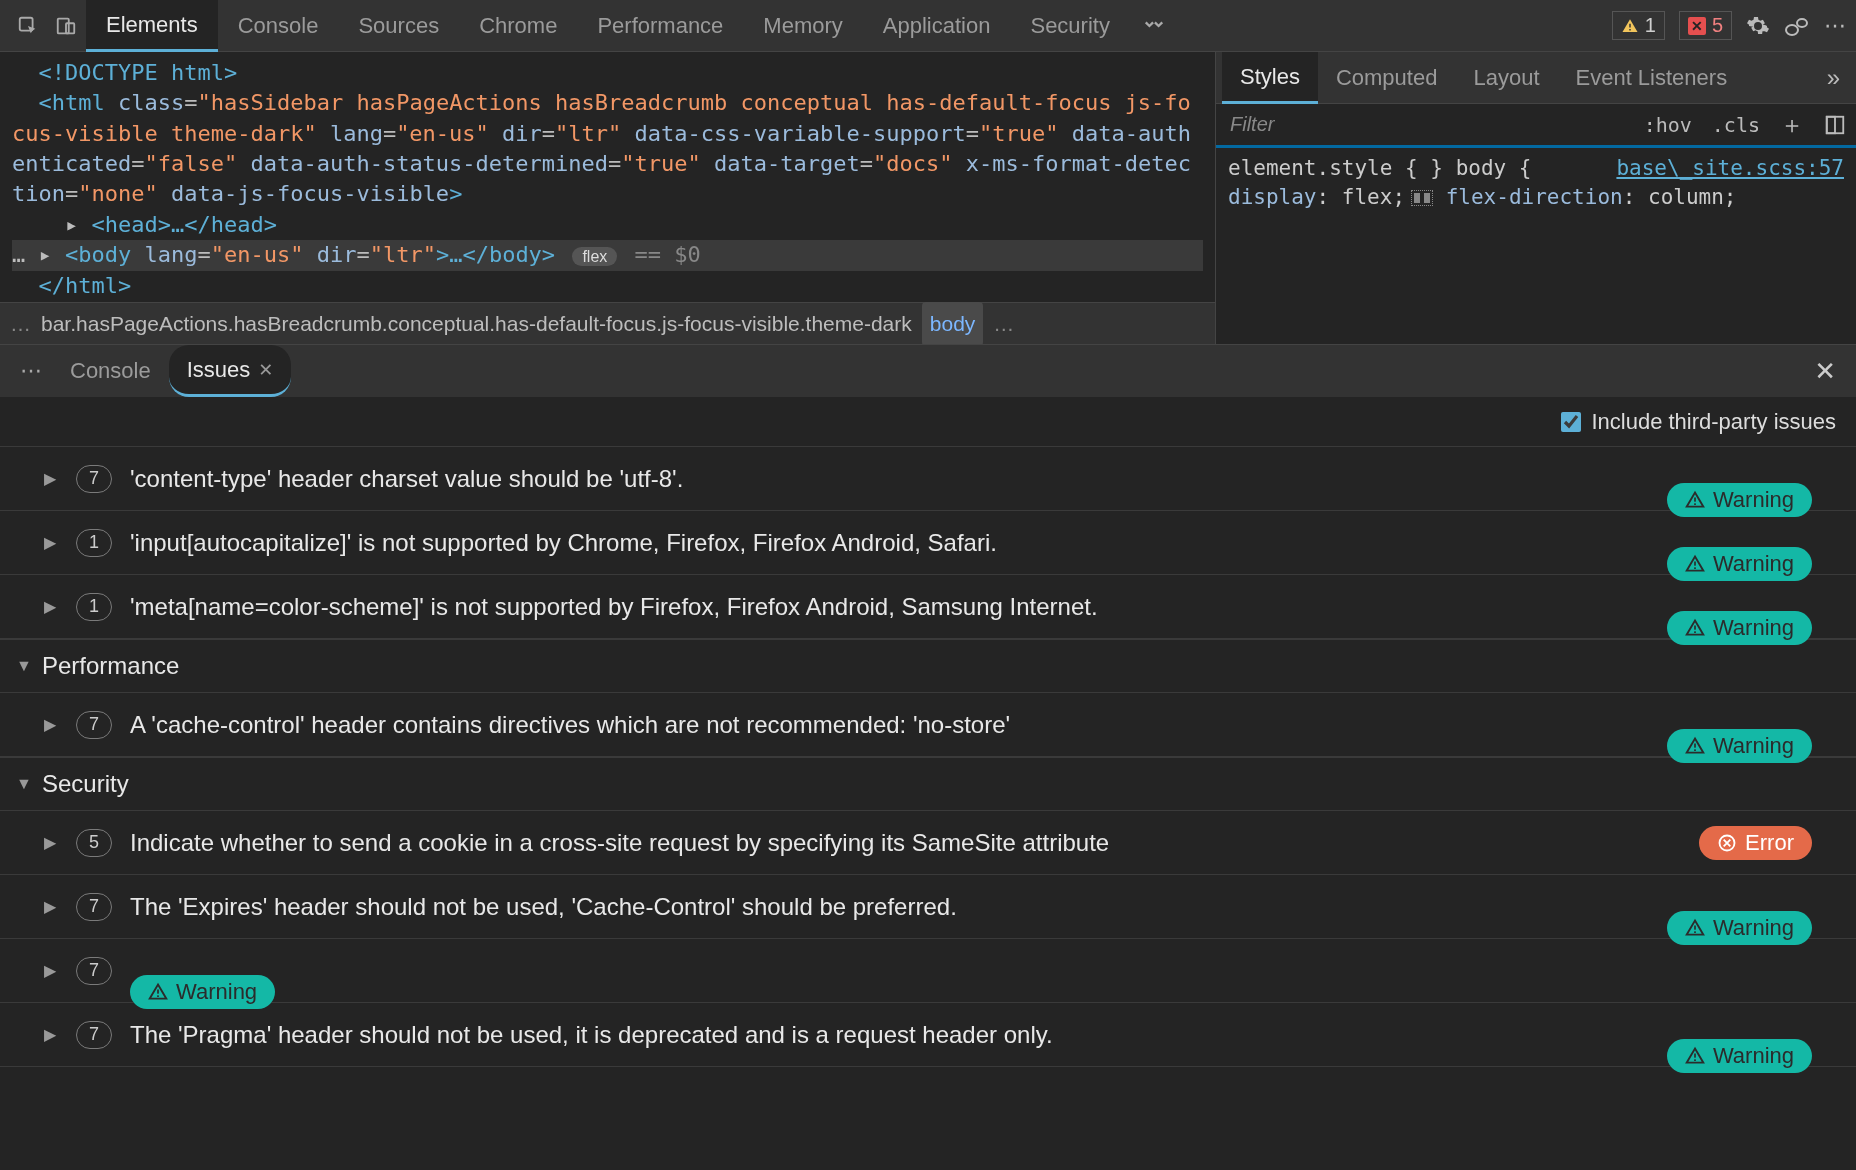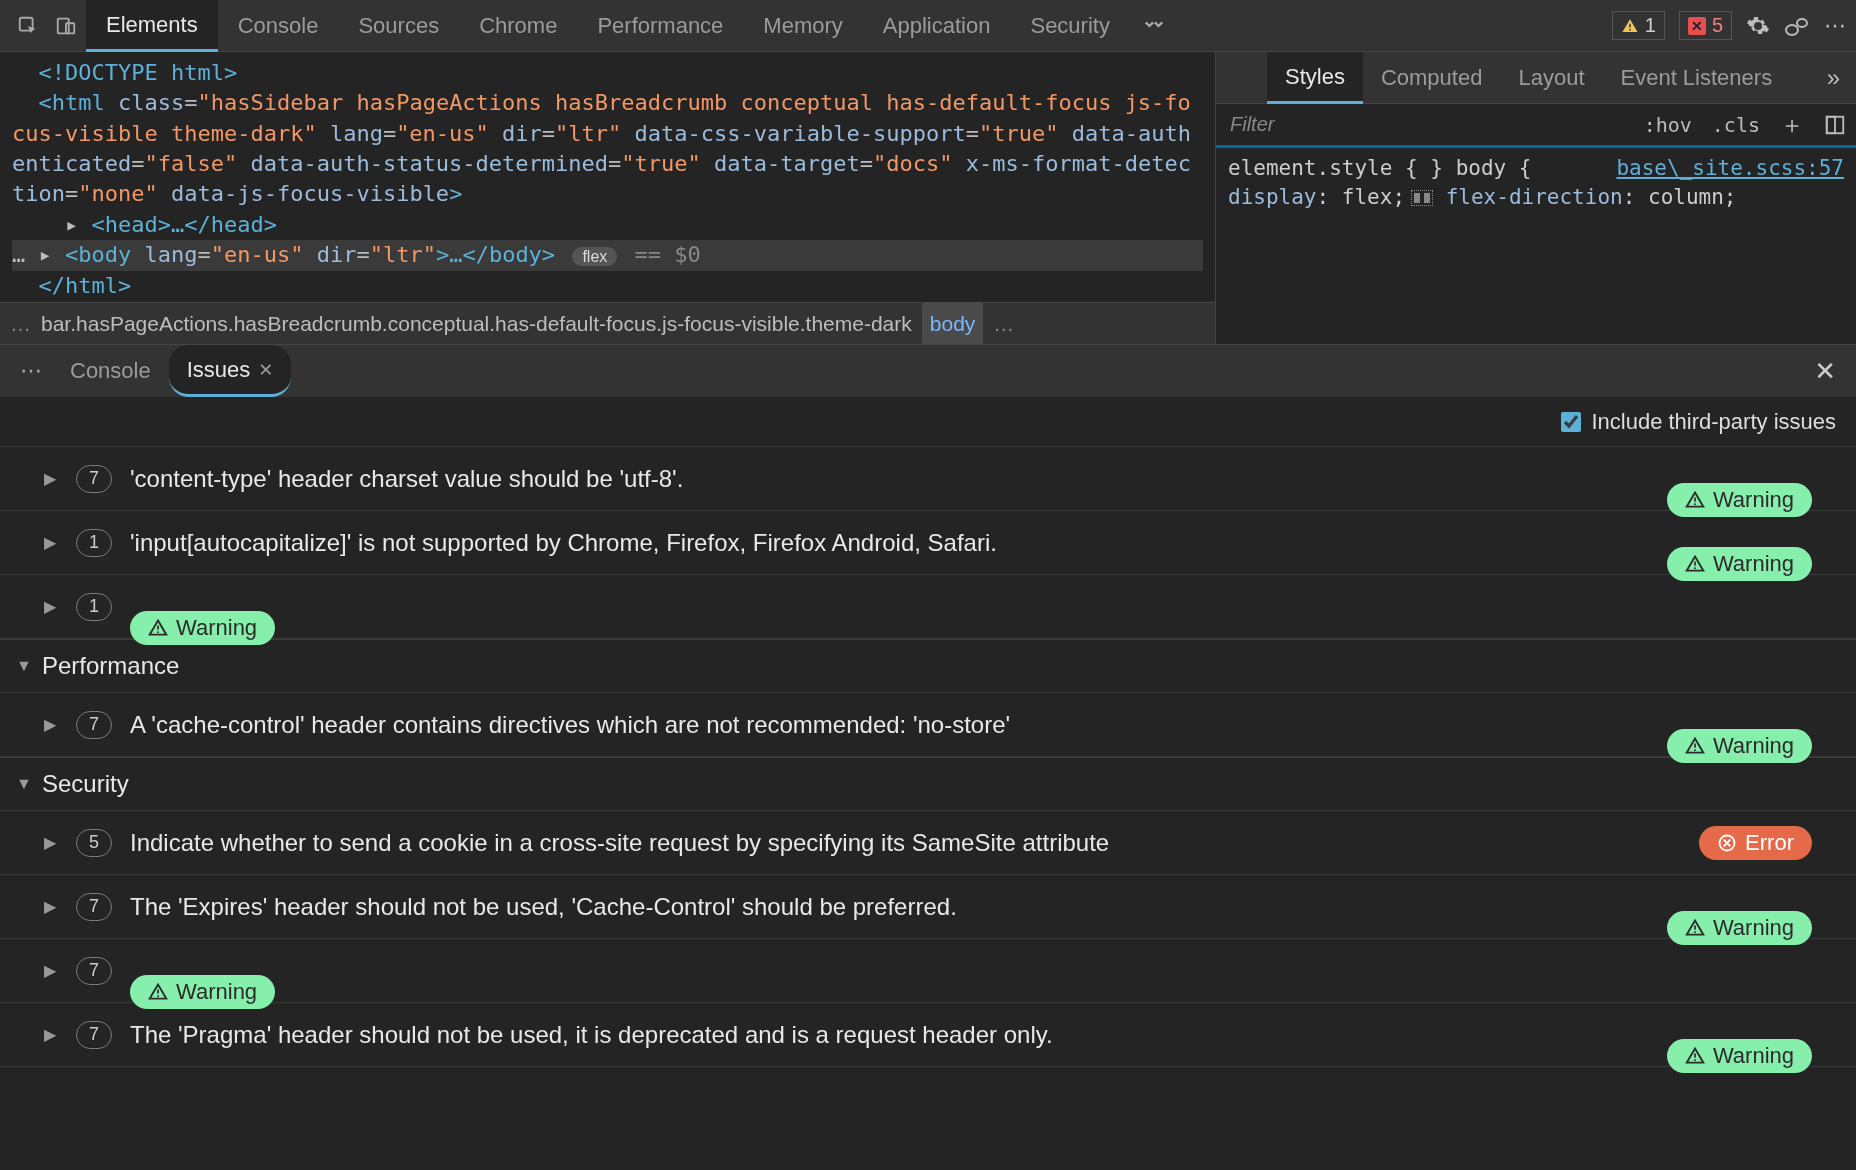--- a/index.html
+++ b/index.html
@@ -30,21 +30,21 @@
   .flex-chip { background: #555; color: #ddd; font-size: 16px; padding: 1px 10px; border-radius: 12px; font-family: -apple-system, sans-serif; margin: 0 4px;}
   .eq0 { color: #888; font-family: Menlo, monospace; }
   .crumbs { height: 42px; background: #333333; display: flex; align-items: center; padding: 0 10px; font-size: 21px; color: #bdbdbd; gap: 10px; border-top:1px solid #444;}
   .crumbs .sel { background: #4a4a4a; padding: 10px 8px; border-radius: 4px; color: #7cb7ff; }
   .crumbs .ell { color:#888; }
 
   
   .styles-pane { width: 640px; display: flex; flex-direction: column; background:#242424;}
   .styles-tabs { height: 52px; background: #333333; display: flex; align-items: center; padding: 0 6px; border-bottom:1px solid #444;}
   .styles-tabs .stab { padding: 0 18px; height: 52px; display: flex; align-items: center; color: #9b9b9b; font-size: 22px; cursor:pointer;}
-  .styles-tabs .stab.active { background:#242424; color:#e8e8e8; border-bottom:3px solid #5db0d7;margin-left:45px;}
+  .styles-tabs .stab.active { background:#242424; color:#e8e8e8; border-bottom:3px solid #5db0d7;}
   .styles-tabs .more { margin-left:auto; padding:0 10px; color:#bbb; font-size:24px;}
   .filter-row { height: 44px; display:flex; align-items:center; border-bottom:3px solid #0369a1;}
   .filter-row input { flex:1; background:transparent; border:none; outline:none; color:#ccc; font-size:20px; padding:0 14px; font-style: normal;}
   .filter-row input::placeholder { color:#888; font-style: italic;}
   .filter-row .chip { padding:0 10px; color:#bbb; font-size:20px; font-family: Menlo, monospace;}
   .filter-row .plus { padding:0 10px; color:#bbb; font-size:24px;}
   .filter-row .box { padding:0 10px; color:#bbb;}
   .styles-body { flex:1; padding: 6px 12px; font-family: Menlo, Consolas, monospace; font-size: 21px; line-height:1.4; color:#ccc; overflow:hidden;}
   .styles-body .link { color:#5db0d7; text-decoration: underline; float:right;}
   .styles-body .prop { color:#9bbbdc;}
@@ -64,21 +64,21 @@
   .include-row { height:50px; display:flex; align-items:center; justify-content:flex-end; padding:0 20px; font-size:22px; color:#ddd; gap:10px; border-bottom:1px solid #3a3a3a;}
   .include-row input { width:20px; height:20px; accent-color:#5db0d7;}
 
   .issues-list { flex:1; overflow:auto;}
   .cat-row { display:flex; align-items:center; height:54px; padding:0 16px; gap:12px; font-size:24px; color:#e8e8e8; border-top:1px solid #3a3a3a; border-bottom:1px solid #3a3a3a; background:#242424;}
   .issue-row { display:flex; align-items:center; height:64px; padding:0 44px 0 44px; gap:18px; font-size:24px; color:#e8e8e8; border-bottom:1px solid #3a3a3a; background:#242424;}
   .tri { color:#999; font-size:16px; width:14px; display:inline-block;}
   .count-pill { min-width:36px; height:28px; border:1.5px solid #7a7a7a; border-radius:14px; display:flex; align-items:center; justify-content:center; font-size:18px; color:#ccc; padding:0 8px;}
   .issue-text { flex:1; white-space:nowrap; overflow:hidden; text-overflow:ellipsis;}
   .sev-badge { display:flex; align-items:center; gap:8px; padding:4px 18px; border-radius:18px; font-size:22px; font-weight:500;}
-  .sev-badge.warning { background:#86efac; color:#2b2b2b;margin-top:42px;}
+  .sev-badge.warning { background:#14b8a6; color:#2b2b2b;margin-top:42px;}
   .sev-badge.error { background:#e46a49; color:#fff;text-align:right;}
 
   svg { display:block; }
 </style>
 </head>
 <body>
 
 <div class="root">
 
   <div class="top-tabs">
@@ -225,20 +225,21 @@
               <path d="M12 3 L22 20 H2 Z" fill="none" stroke="#2b2b2b" stroke-width="2.2"></path>
               <rect x="11" y="9" width="2" height="5" fill="#2b2b2b"></rect>
               <rect x="11" y="16" width="2" height="2" fill="#2b2b2b"></rect>
             </svg>
             <span>Warning</span>
           </div>
         </div>
         <div class="issue-row">
           <span class="tri">▶</span>
           <span class="count-pill">1</span>
+          <span class="issue-text">'meta[name=color-scheme]' is not supported by Firefox, Firefox Android, Samsung Internet.</span>
           <div class="sev-badge warning">
             <svg width="20" height="20" viewBox="0 0 24 24">
               <path d="M12 3 L22 20 H2 Z" fill="none" stroke="#2b2b2b" stroke-width="2.2"></path>
               <rect x="11" y="9" width="2" height="5" fill="#2b2b2b"></rect>
               <rect x="11" y="16" width="2" height="2" fill="#2b2b2b"></rect>
             </svg>
             <span>Warning</span>
           </div>
         </div>
         <div class="cat-row">

